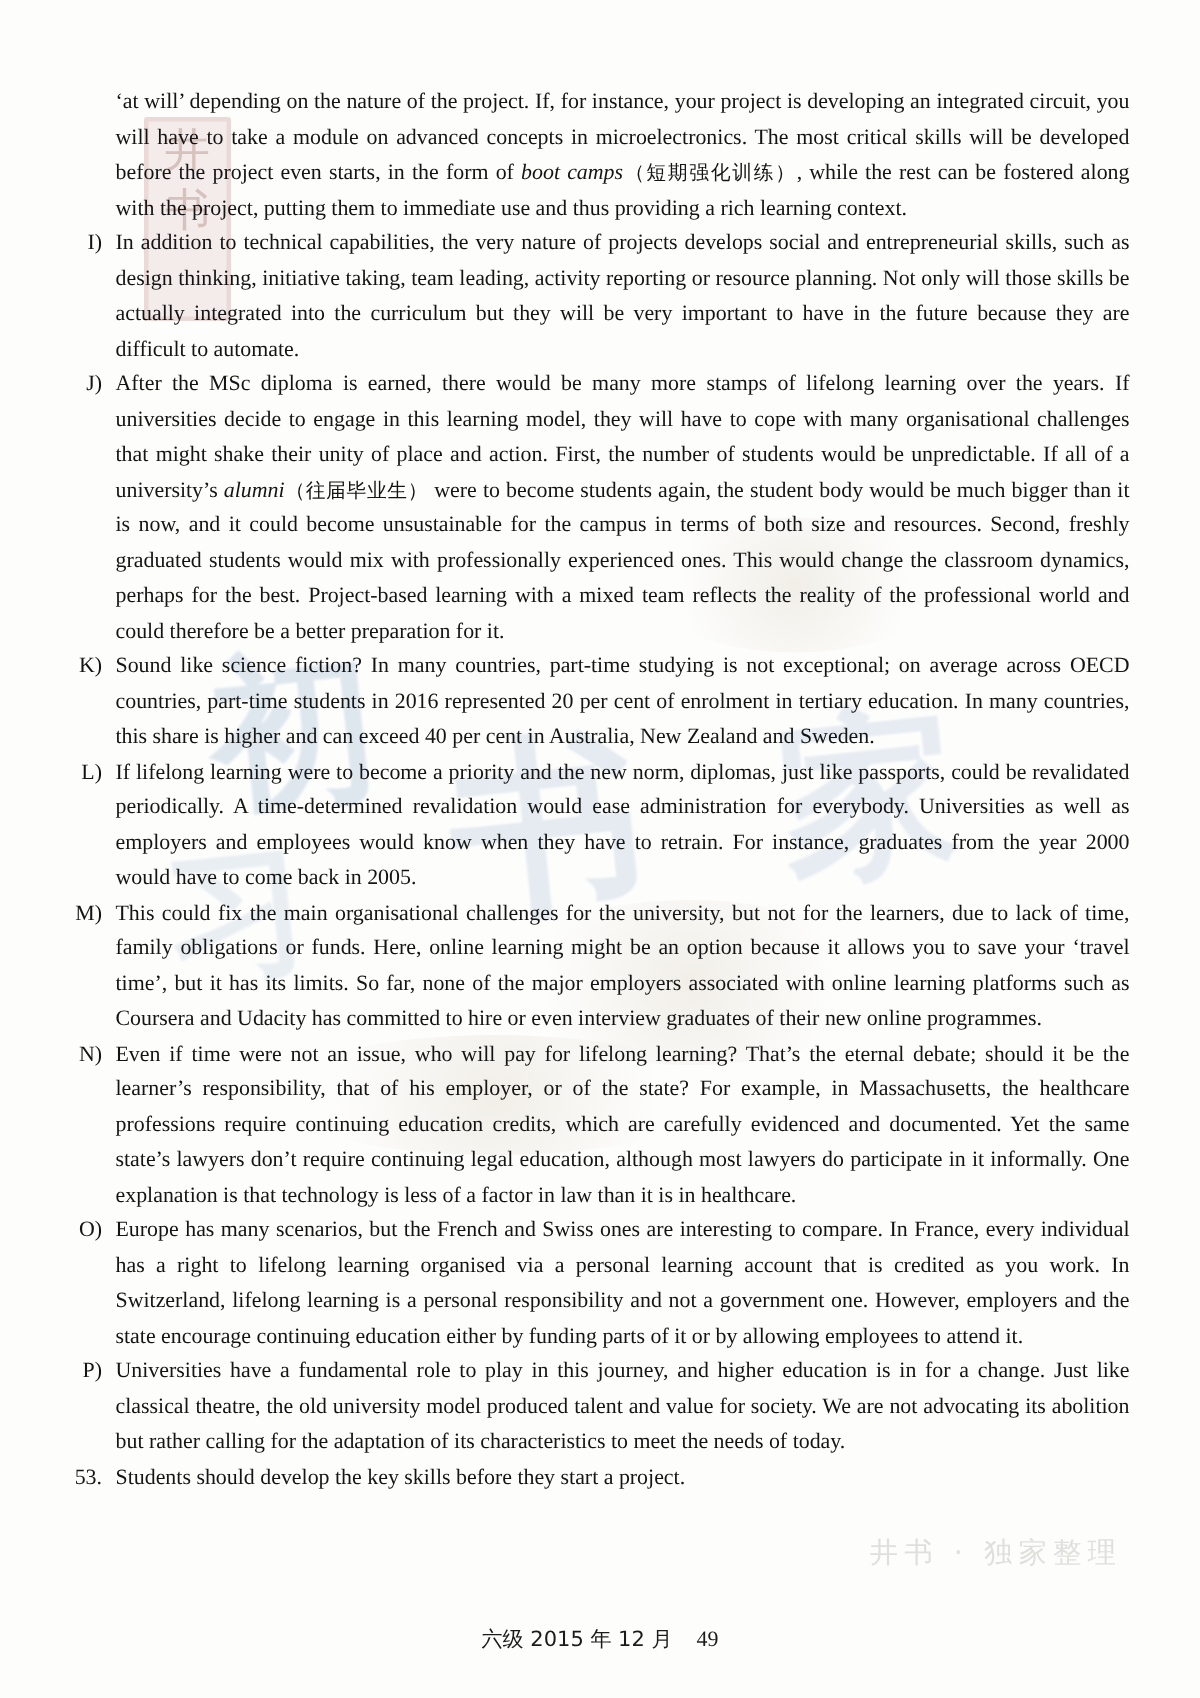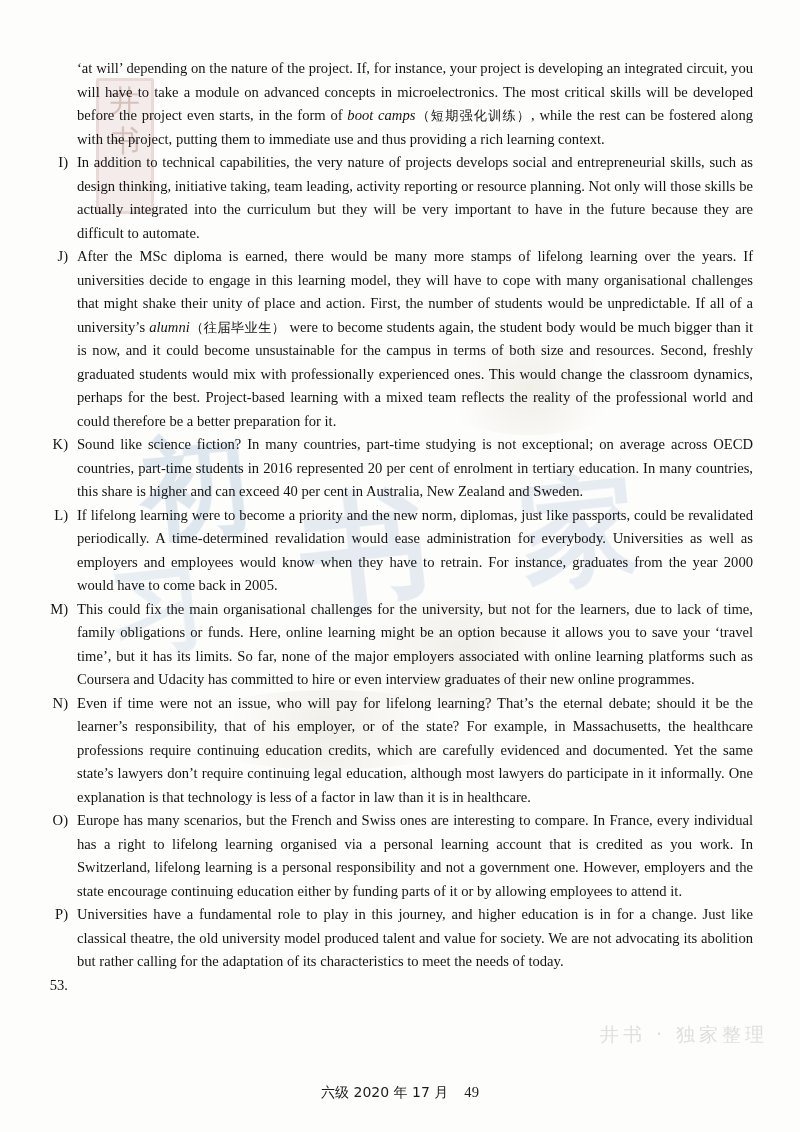--- a/index.html
+++ b/index.html
@@ -59,21 +59,21 @@
     position: absolute;
     border-radius: 50%;
     background: radial-gradient(circle, rgba(214,205,186,0.30) 0%, rgba(214,205,186,0.0) 70%);
   }
   .wm-blot.k1 { left: 430px; top: 345px; width: 200px; height: 90px; }
   .wm-blot.k2 { left: 330px; top: 600px; width: 260px; height: 110px; }
   .wm-blot.k3 { left: 180px; top: 690px; width: 300px; height: 80px; }
 
   .wm-credit {
     position: absolute;
-    right: 32px;
+    right: 52px;
     top: 1022px;
     font-family: "DejaVu Sans", sans-serif;
     font-size: 19px;
     letter-spacing: 4px;
     color: rgba(221, 221, 218, 0.95);
     white-space: nowrap;
   }
 
   
   .body-col {
@@ -191,21 +191,21 @@
         <div class="para">
           <span class="lbl">O)</span>
           <span class="txt"><span>Europe has many scenarios, but the French and Swiss ones are interesting to compare. In France, every individual has a right to lifelong learning organised via a personal learning account that is credited as you work. In Switzerland, lifelong learning is a personal responsibility and not a government one. However, employers and the state encourage continuing education either by funding parts of it or by allowing employees to attend it.</span></span>
         </div>
         <div class="para">
           <span class="lbl">P)</span>
           <span class="txt"><span>Universities have a fundamental role to play in this journey, and higher education is in for a change. Just like classical theatre, the old university model produced talent and value for society. We are not advocating its abolition but rather calling for the adaptation of its characteristics to meet the needs of today.</span></span>
         </div>
       </div>
     <div id="question-host">
-        <div class="q-item"><span class="lbl">53.</span></div>
+        <div class="q-item"><span class="lbl">53.</span><span>Students should develop the key skills before they start a project.</span></div>
       </div>
   </div>
 
   <div class="footer">
-    <span class="cjkf">六级 2020 年 17 月</span><span class="pg">49</span>
+    <span class="cjkf">六级 2015 年 12 月</span><span class="pg">49</span>
   </div>
 
 </div>
 
 </body></html>

